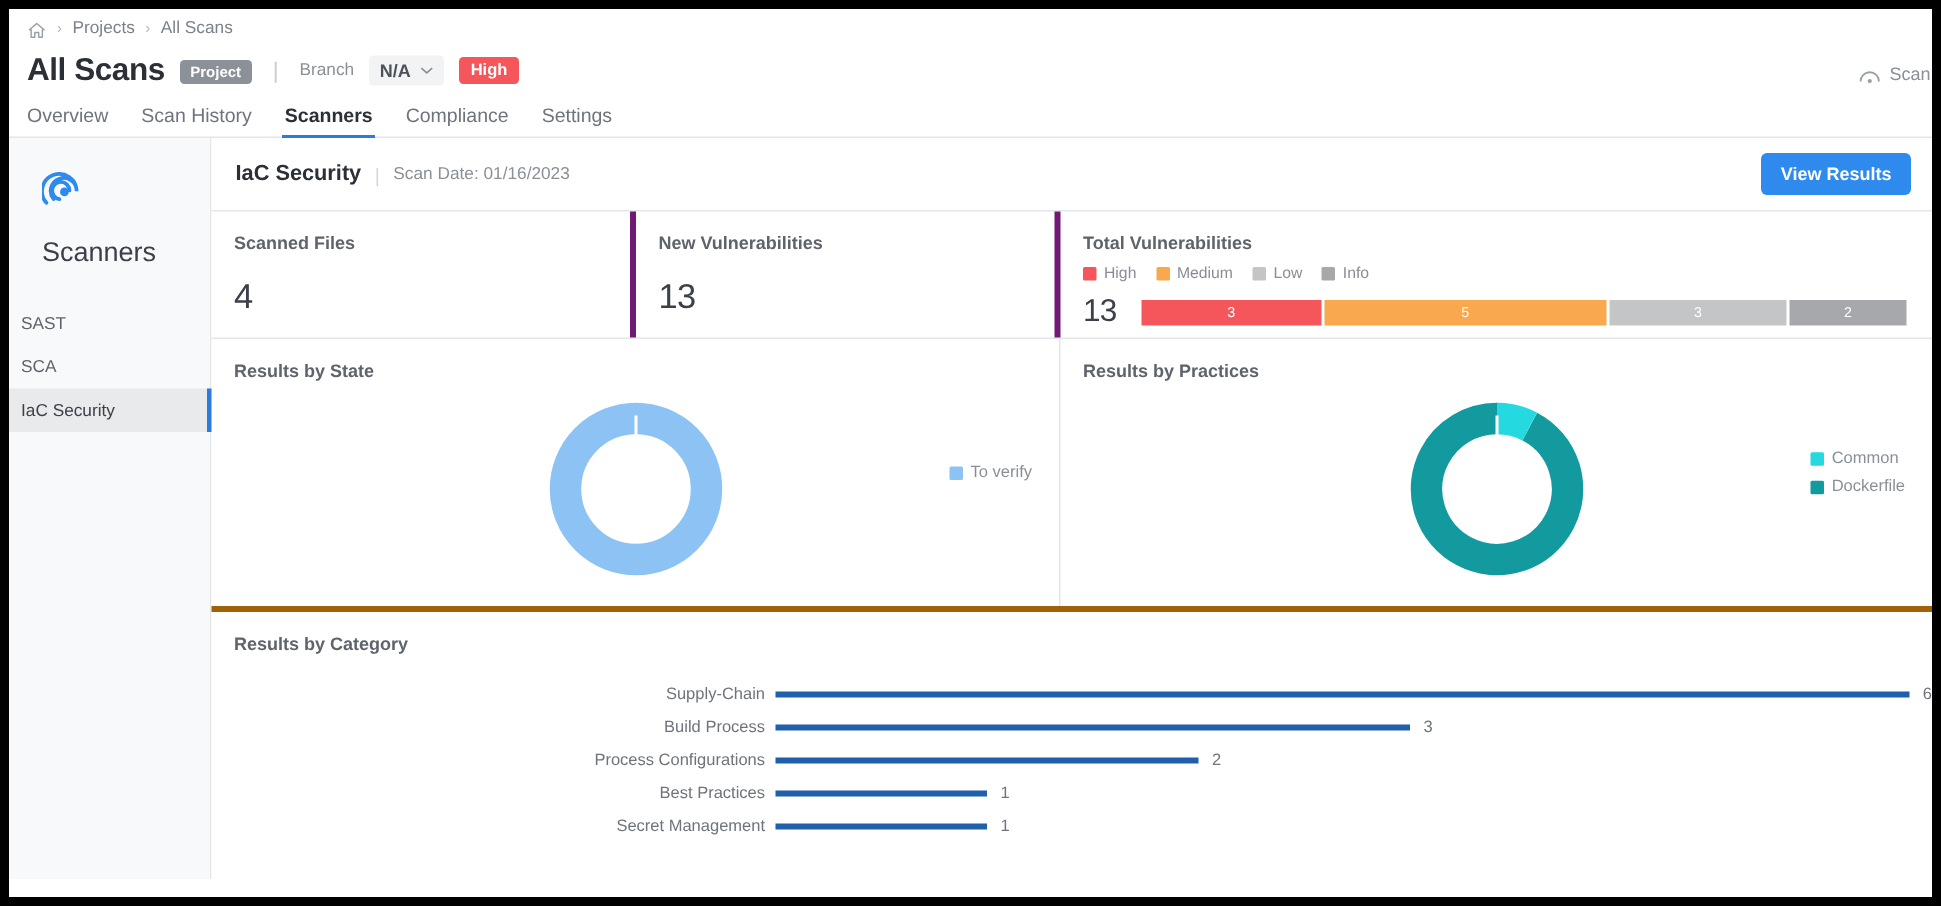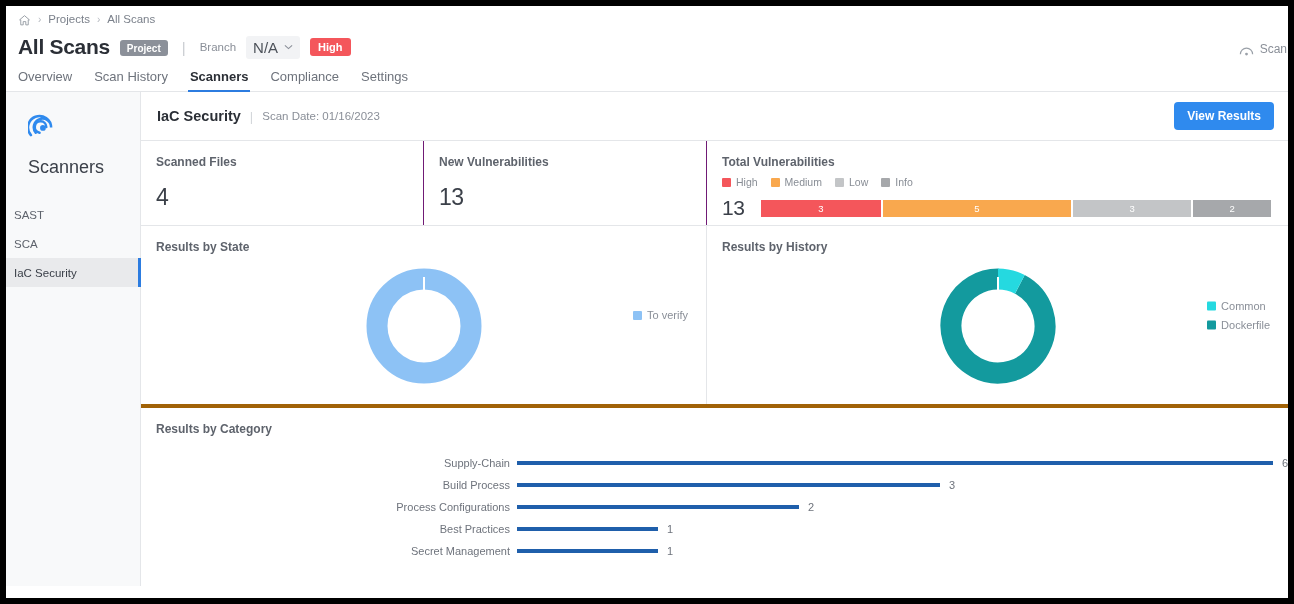--- a/index.html
+++ b/index.html
@@ -35,21 +35,21 @@
     background: #8b9099; color: #ffffff;
     font-size: 10px; font-weight: bold;
     padding: 2.5px 7px; border-radius: 3px;
     position: relative; top: 1px;
   }
   .vbar { color: #c9ccd1; font-size: 15px; margin: 0 4px; position: relative; top: 0px;}
   .branch-label { font-size: 11.5px; color: #8a8f98; }
   .branch-select {
     display: flex; align-items: center; gap: 6px;
     background: #f2f3f5; border-radius: 3px;
-    padding: 3px 7px; font-size: 15px; color: #4d525a;
+    padding: 3px 7px; font-size: 12px; color: #4d525a; font-weight: bold;
   }
   .caret { font-size: 9px; color: #8a8f98; }
   .badge-sev {
     background: #f4565b; color: #ffffff;
     font-size: 11px; font-weight: bold;
     padding: 3px 8px; border-radius: 3px;
   }
   .scan-action {
     position: absolute; right: 1px; top: 36px;
     display: flex; align-items: center; gap: 6px;
@@ -121,21 +121,21 @@
     background: #2f8aee; color: #ffffff;
     font-size: 12px; font-weight: bold;
     border: none; border-radius: 4px;
     padding: 7px 13px; cursor: pointer; margin-left: 24px;
   }
 
   
   .stats-row { display: flex; height: 85px; border-bottom: 1px solid #e4e6e9; }
   .stat-card {
     padding: 14px 0 0 15px;
-    border-right: 1px solid #701a75;
+    border-right: 4px solid #701a75;
     position: relative;
   }
   .stat-card:last-child { border-right: none; }
   .stat-sf { width: 283px; flex: none; }
   .stat-nv { width: 283px; flex: none; }
   .stat-tv { flex: 1; }
   .stat-label { font-size: 12px; color: #5e636c; font-weight: bold; }
   .stat-value {
     font-size: 23px; color: #3b4049; font-weight: normal;
     margin-top: 15px; letter-spacing: -0.5px;
@@ -324,21 +324,21 @@
           </div>
           <div class="donut-legend">
             <span class="legend-entry">
               <span class="legend-dot" style="background:#8dc2f5"></span>
               <span class="legend-txt">To verify</span>
             </span>
           </div>
         </div>
 
         <div class="donut-card d-plat">
-          <div class="chart-title">Results by History</div>
+          <div class="chart-title">Results by Practices</div>
           <div class="donut-wrap">
             <svg width="124" height="124" viewBox="0 0 124 124">
 
               <circle cx="62" cy="62" r="47" fill="none" stroke="#139a9e" stroke-width="21" stroke-dasharray="272.5 295.3" transform="rotate(-62.3 62 62)"></circle>
 
               <circle cx="62" cy="62" r="47" fill="none" stroke="#25d9e0" stroke-width="21" stroke-dasharray="22.7 295.3" transform="rotate(-90 62 62)"></circle>
               <rect x="61" y="13" width="2" height="20" fill="#ffffff"></rect>
             </svg>
           </div>
           <div class="donut-legend">

